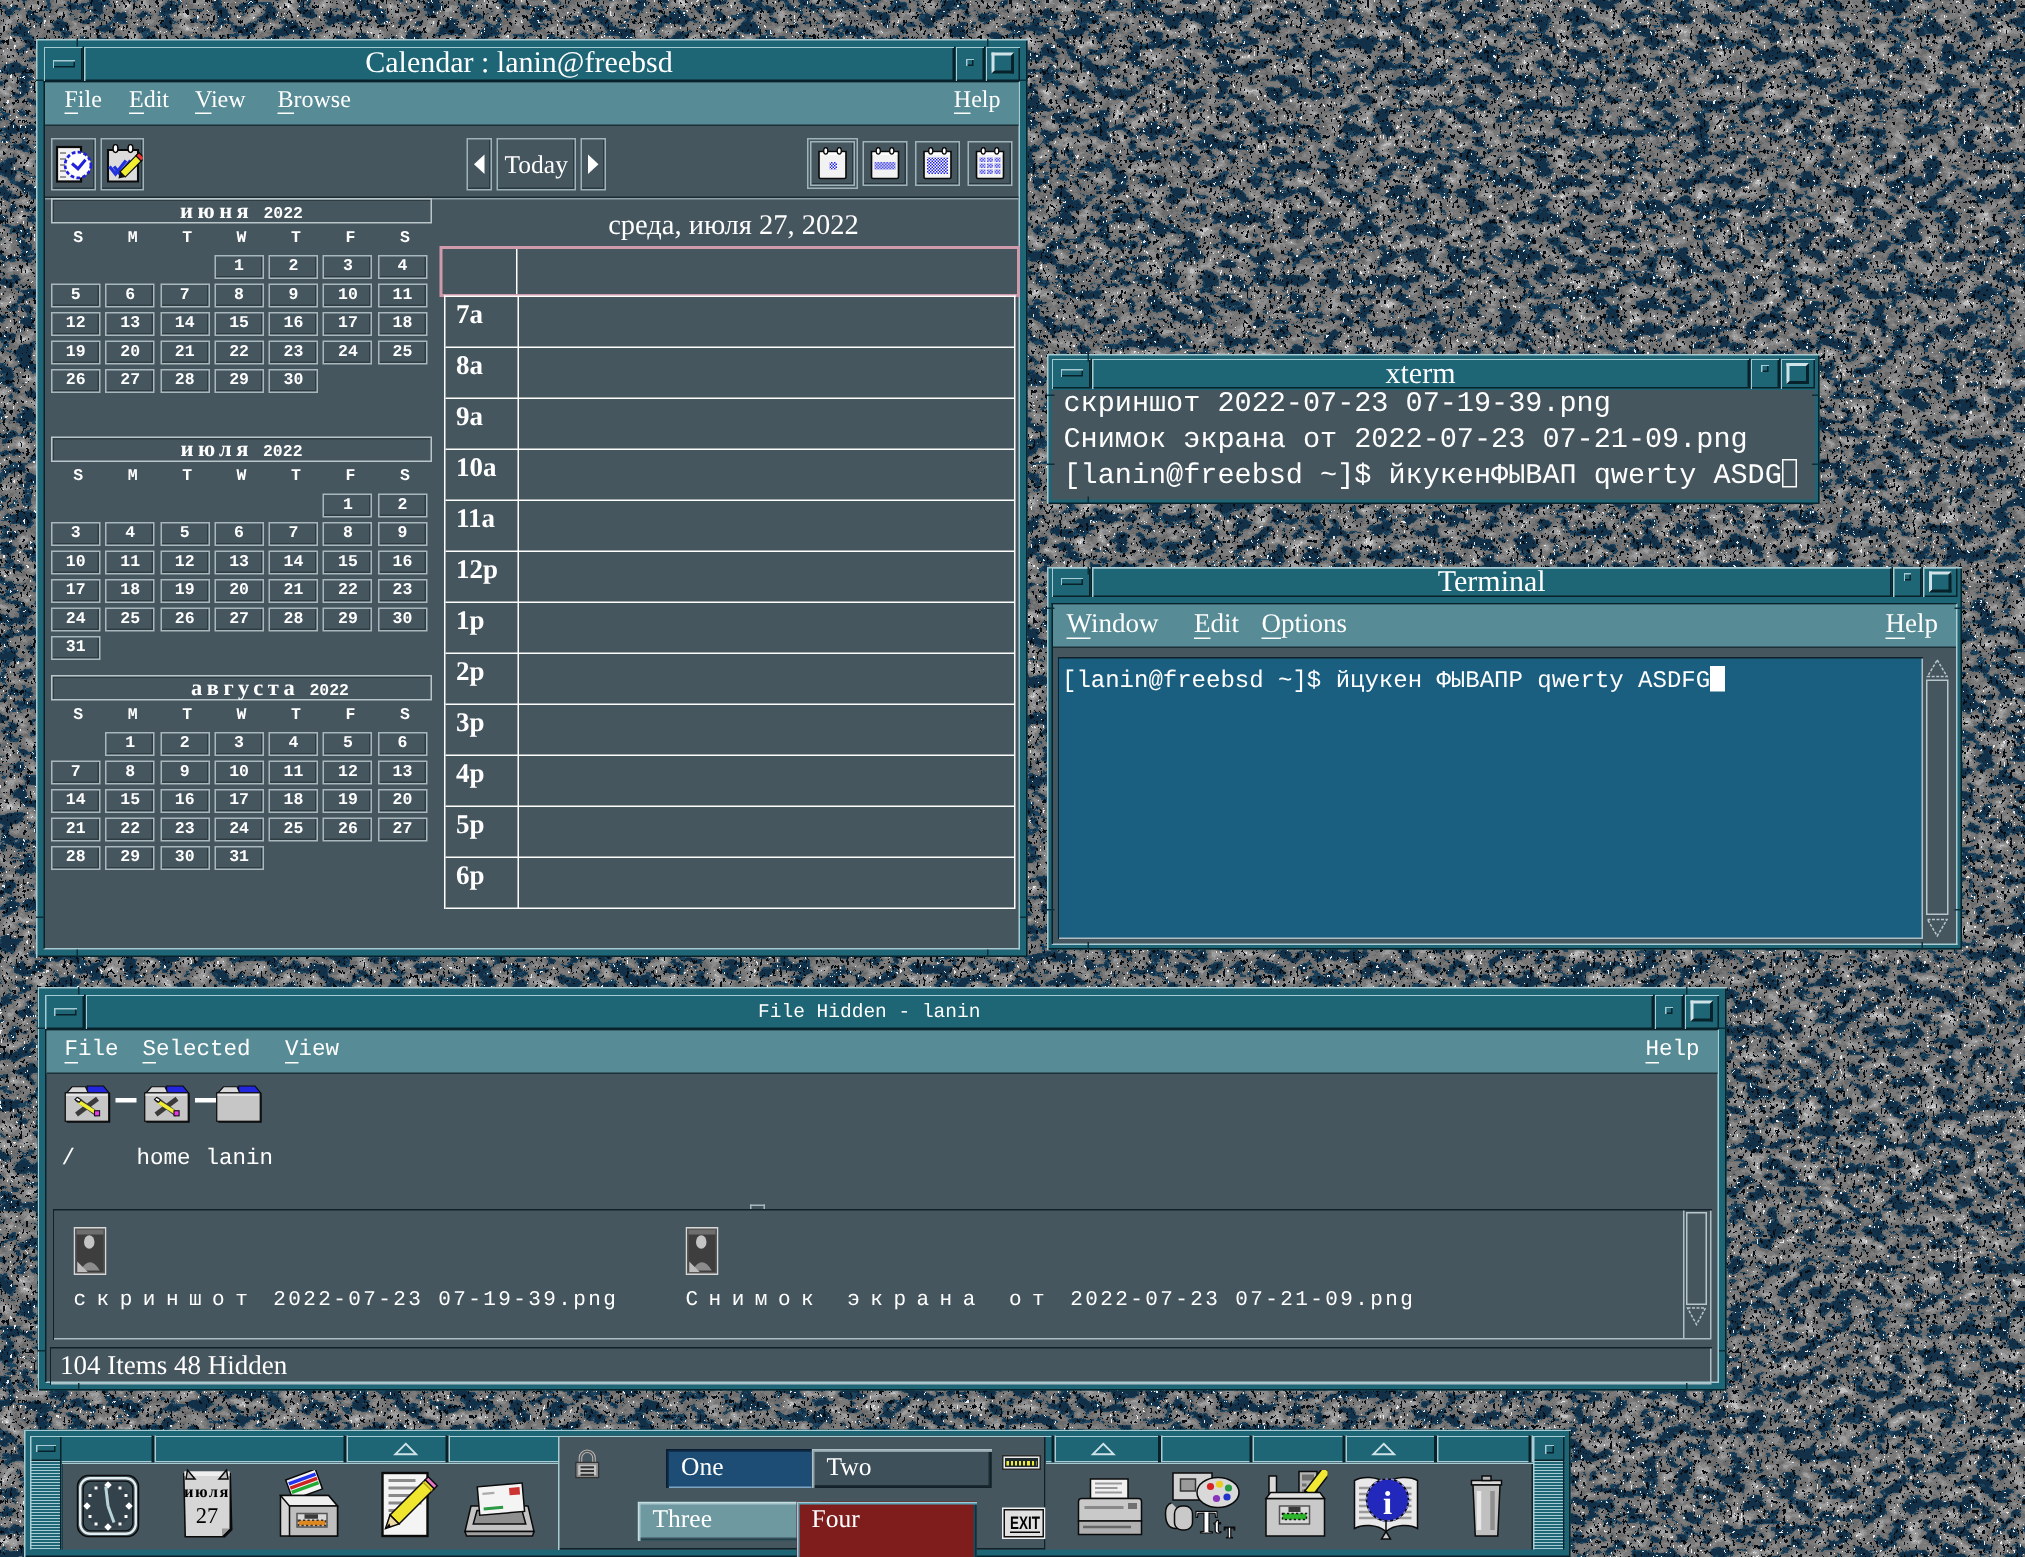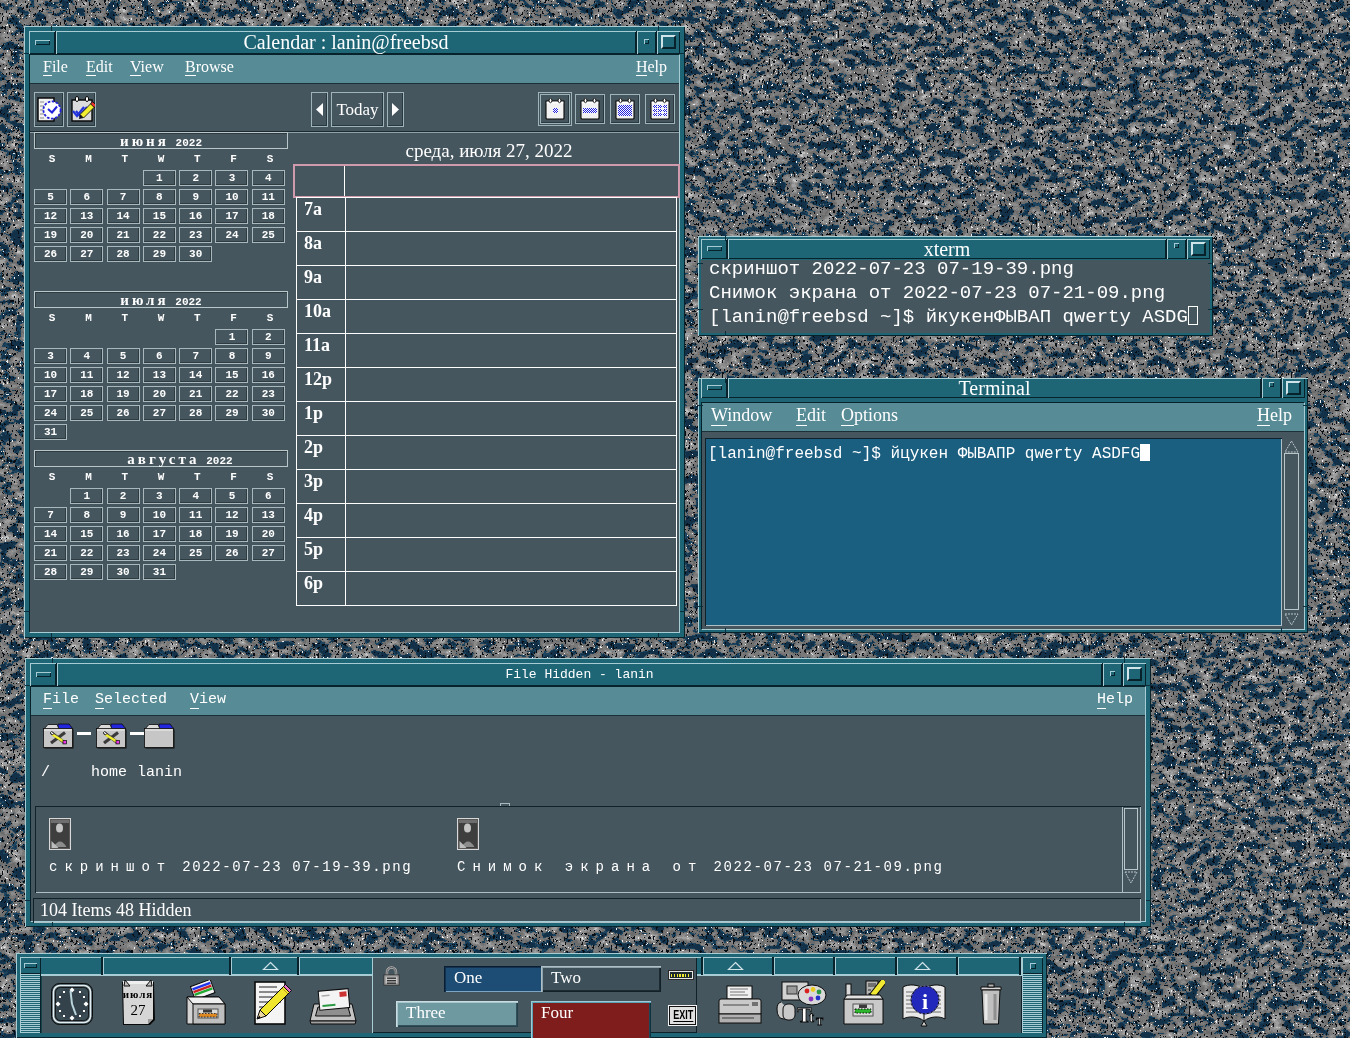--- a/index.html
+++ b/index.html
@@ -671,21 +671,21 @@
     <path d="M4 9 V6 a4.5 4.5 0 0 1 9 0 V9" fill="none" stroke="#b9b9b9" stroke-width="2.4"></path>
     <path d="M4 9 V6 a4.5 4.5 0 0 1 9 0 V9" fill="none" stroke="#555" stroke-width="1"></path>
     <rect x="1" y="9" width="15" height="10" fill="#c4c4c4" stroke="#333"></rect>
     <rect x="2" y="10" width="13" height="8" fill="none" stroke="#888"></rect>
     <rect x="4" y="11.5" width="9" height="1.4" fill="#333"></rect>
           <rect x="4" y="14" width="9" height="1.4" fill="#333"></rect>
           <rect x="4" y="16.5" width="9" height="1.4" fill="#333"></rect>
   </svg></div>
     <div class="ws" style="left:40px;top:9px;width:122px;height:26px;background:#1d4c74;box-shadow:inset 1px 1px 0 #0a1e33,inset 2px 2px 0 #11314e,inset -1px -1px 0 #7ea4c4;margin-left:32px;">One</div>
     <div class="ws" style="left:169px;top:9px;width:120px;height:26px;background:#3e5059;box-shadow:inset 1px 1px 0 #aebfc6,inset 2px 2px 0 #8fa2aa,inset -1px -1px 0 #10212a,inset -2px -2px 0 #1d2a30;">Two</div>
-    <div class="ws" style="left:24px;top:44px;width:122px;height:26px;background:#6f99a1;box-shadow:inset 1px 1px 0 #c9dde1,inset 2px 2px 0 #a9c7cd,inset -1px -1px 0 #23414a,inset -2px -2px 0 #35505b;">Three</div>
+    <div class="ws" style="left:53px;top:44px;width:122px;height:26px;background:#6f99a1;box-shadow:inset 1px 1px 0 #c9dde1,inset 2px 2px 0 #a9c7cd,inset -1px -1px 0 #23414a,inset -2px -2px 0 #35505b;">Three</div>
     <div class="ws" style="left:159px;top:44px;width:120px;height:42px;background:#7f1d1d;box-shadow:inset 1px 1px 0 #9fc9d4,inset 2px 2px 0 #5ba2b4,inset -1px -1px 0 #0d3340,inset -2px -2px 0 #1a4a5a;">Four</div>
     <div style="position:absolute;left:296px;top:13px;width:26px;height:10px;background:#e8e8e8;border:1px solid #2a2a2a;">
         <div style="position:absolute;left:1px;top:1px;right:1px;bottom:1px;background:#1d2a30;"></div>
         <div style="position:absolute;left:2px;top:2.5px;width:20px;height:3.5px;background:repeating-linear-gradient(90deg,#f0ea30 0 1.4px,#1d2a30 1.4px 2.8px);"></div>
       </div>
     <div style="position:absolute;left:297px;top:49px;width:27px;height:19px;background:#e0e0e0;box-shadow:0 0 0 1px #f2f2f2;border:1px solid #111;color:#000;font-family:'Liberation Sans',sans-serif;font-weight:bold;font-size:12px;text-align:center;line-height:16px;"><span style="display:inline-block;transform:scaleX(0.75);transform-origin:center;text-decoration:underline;text-underline-offset:2px;">EXIT</span></div>
   </div>
 
   <div style="position:absolute;left:681px;top:4px;width:325px;height:18px;box-shadow:inset 0 1px 0 #a8ccd4,inset 0 -1px 0 #a8ccd4;">
     <div style="position:absolute;left:4px;top:0;width:2px;height:18px;background:#07222b;box-shadow:1px 0 0 #a8ccd4;"></div>

